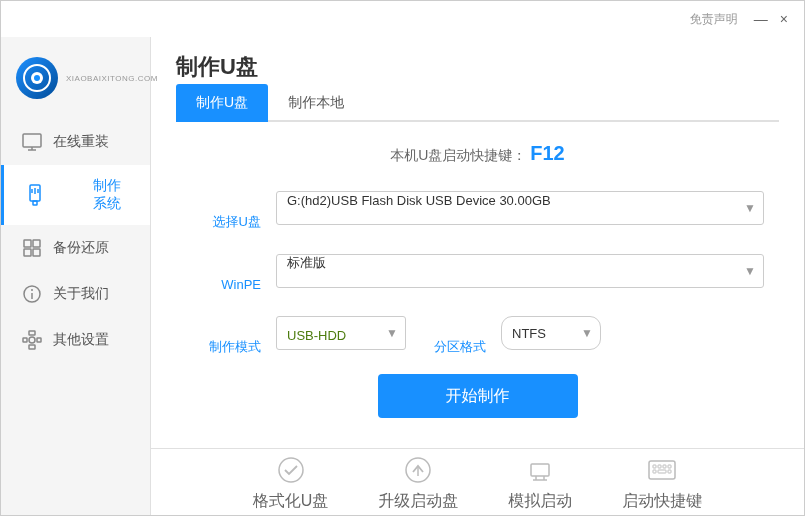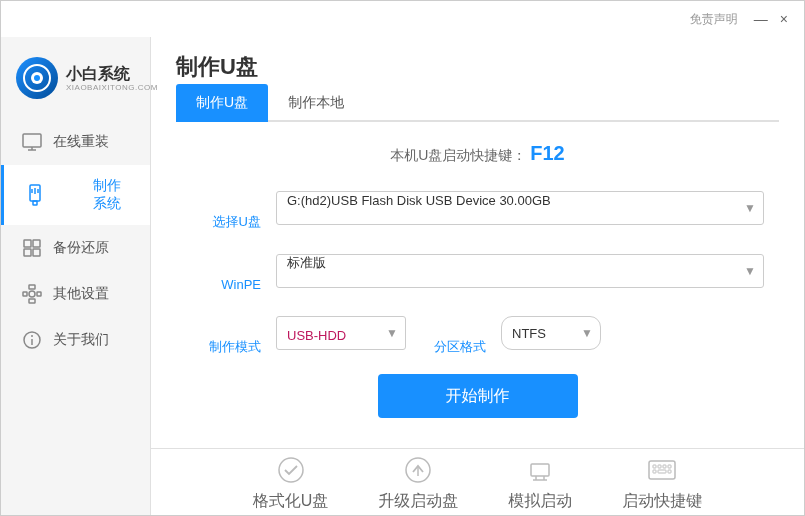--- a/index.html
+++ b/index.html
@@ -216,21 +216,21 @@
     .select-small {
       position: relative;
     }
     .select-small select {
       width: 130px;
       height: 34px;
       border: 1px solid #ccc;
       border-radius: 3px;
       padding: 4px 30px 0 10px;
       font-size: 13px;
-      color: #be185d;
+      color: #4d7c0f;
       background: #fff;
       appearance: none;
       cursor: pointer;
       outline: none;
     }
     .select-small .select-arrow {
       position: absolute;
       right: 8px;
       top: 50%;
       transform: translateY(-50%);
@@ -326,21 +326,20 @@
   <div class="sidebar">
     <div class="logo-area">
       <div class="logo-icon">
         <svg width="28" height="28" viewBox="0 0 28 28">
           <circle cx="14" cy="14" r="13" fill="none" stroke="white" stroke-width="2"></circle>
           <circle cx="14" cy="14" r="6" fill="white"></circle>
           <circle cx="14" cy="14" r="3" fill="#1890ff"></circle>
         </svg>
       </div>
       <div class="logo-text">
-        <span class="logo-text-main">小白系统</span>
         <span class="logo-text-sub">XIAOBAIXITONG.COM</span>
       </div>
     </div>
 
     <div class="sidebar-item">
       <div class="sidebar-icon">
         <svg width="20" height="18" viewBox="0 0 20 18" fill="none">
           <rect x="1" y="1" width="18" height="13" rx="1" stroke="#888" stroke-width="1.5"></rect>
           <line x1="10" y1="14" x2="10" y2="17" stroke="#888" stroke-width="1.5"></line>
           <line x1="6" y1="17" x2="14" y2="17" stroke="#888" stroke-width="1.5"></line>
@@ -370,39 +369,39 @@
           <rect x="2" y="11" width="7" height="7" rx="0.5" stroke="#888" stroke-width="1.5"></rect>
           <rect x="11" y="11" width="7" height="7" rx="0.5" stroke="#888" stroke-width="1.5"></rect>
         </svg>
       </div>
       <span>备份还原</span>
     </div>
 
     <div class="sidebar-item">
       <div class="sidebar-icon">
         <svg width="20" height="20" viewBox="0 0 20 20" fill="none">
+          <circle cx="10" cy="10" r="8" stroke="#888" stroke-width="1.5"></circle>
+          <line x1="10" y1="9" x2="10" y2="15" stroke="#888" stroke-width="1.5"></line>
+          <circle cx="10" cy="6" r="1" fill="#888"></circle>
+        </svg>
+      </div>
+      <span>关于我们</span>
+    </div>
+
+    <div class="sidebar-item">
+      <div class="sidebar-icon">
+        <svg width="20" height="20" viewBox="0 0 20 20" fill="none">
           <rect x="7" y="1" width="6" height="4" rx="0.5" stroke="#888" stroke-width="1.5"></rect>
           <rect x="7" y="15" width="6" height="4" rx="0.5" stroke="#888" stroke-width="1.5"></rect>
           <rect x="1" y="8" width="4" height="4" rx="0.5" stroke="#888" stroke-width="1.5"></rect>
           <rect x="15" y="8" width="4" height="4" rx="0.5" stroke="#888" stroke-width="1.5"></rect>
           <circle cx="10" cy="10" r="3" stroke="#888" stroke-width="1.5"></circle>
         </svg>
       </div>
       <span>其他设置</span>
-    </div>
-
-    <div class="sidebar-item">
-      <div class="sidebar-icon">
-        <svg width="20" height="20" viewBox="0 0 20 20" fill="none">
-          <circle cx="10" cy="10" r="8" stroke="#888" stroke-width="1.5"></circle>
-          <line x1="10" y1="9" x2="10" y2="15" stroke="#888" stroke-width="1.5"></line>
-          <circle cx="10" cy="6" r="1" fill="#888"></circle>
-        </svg>
-      </div>
-      <span>关于我们</span>
     </div>
   </div>
 
   <div class="content">
     <div class="content-header">
       <span class="page-title-text">制作U盘</span>
     </div>
 
     <div class="tabs">
       <div class="tab active">制作U盘</div>

